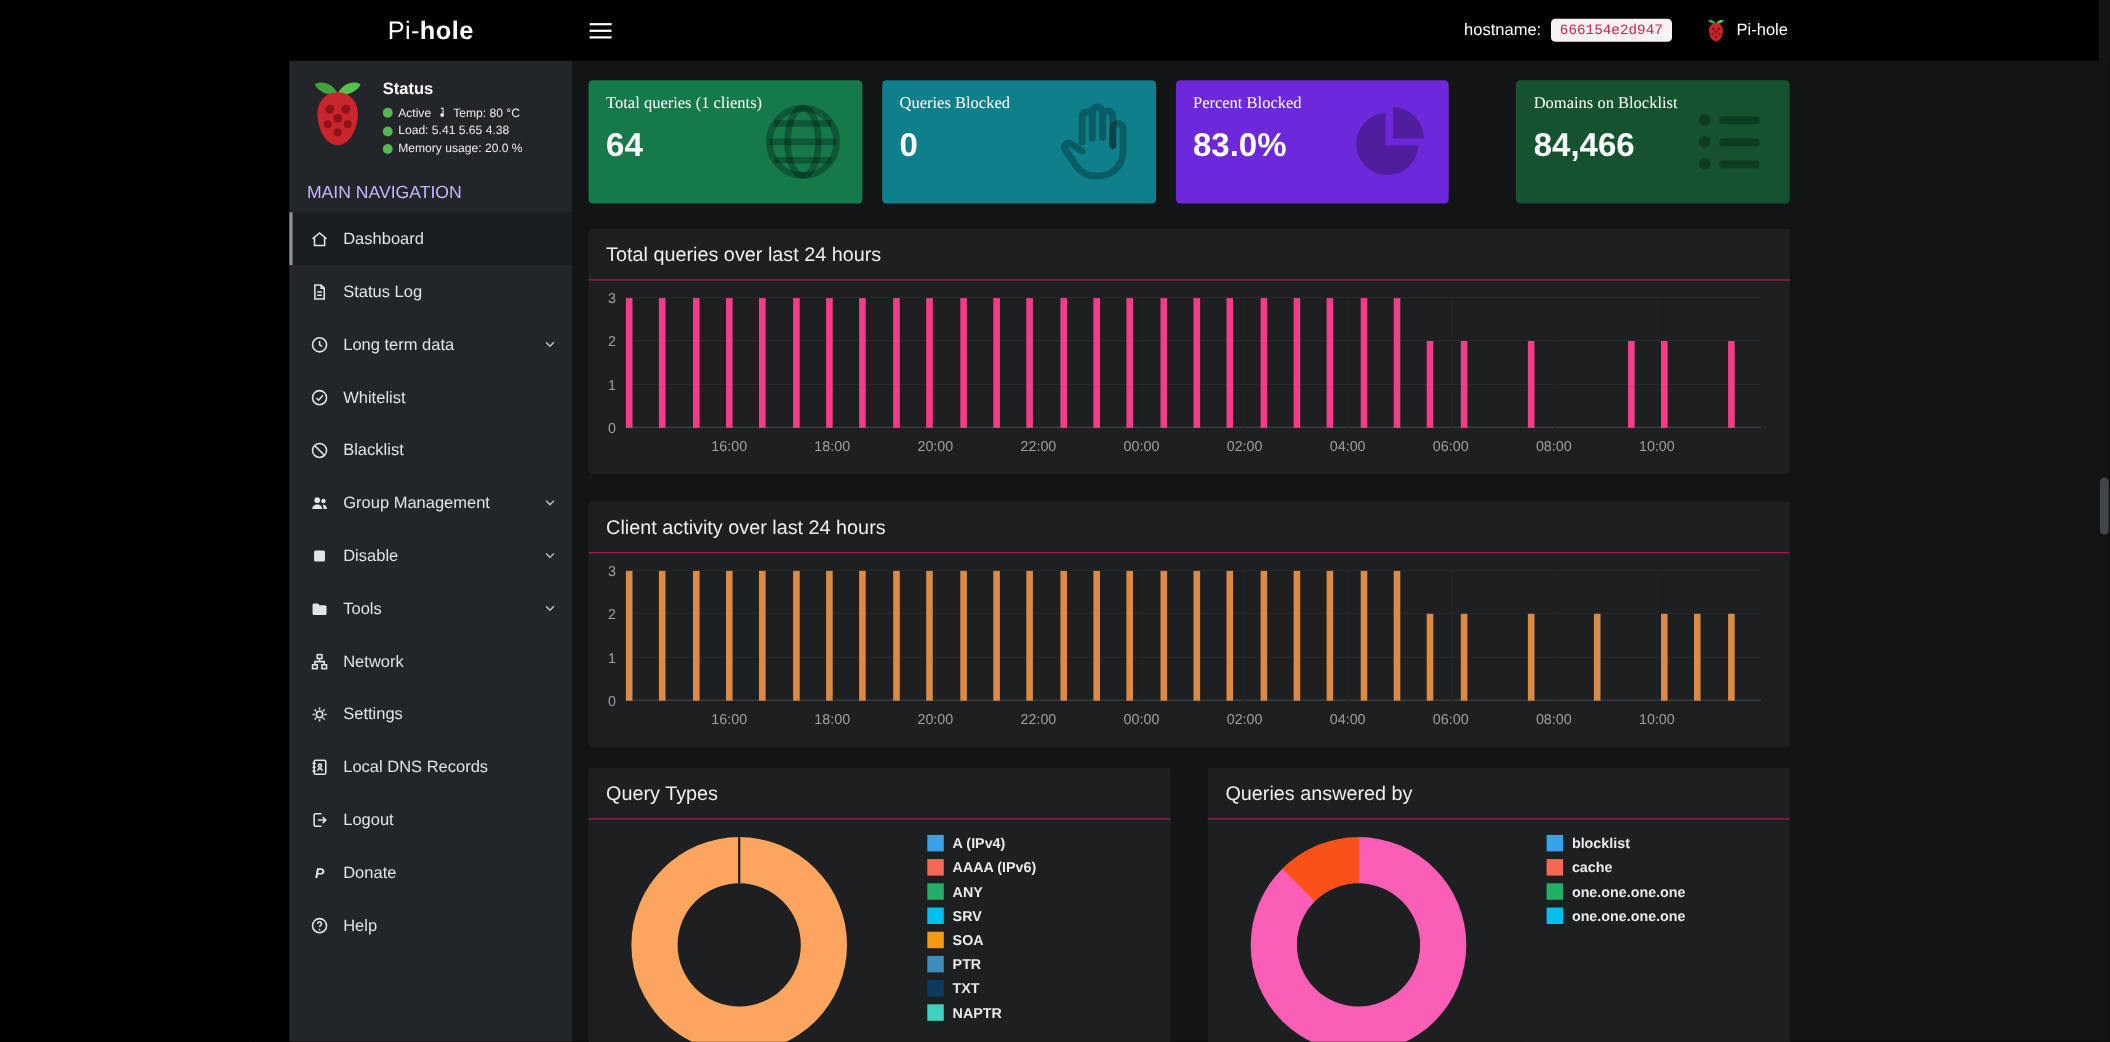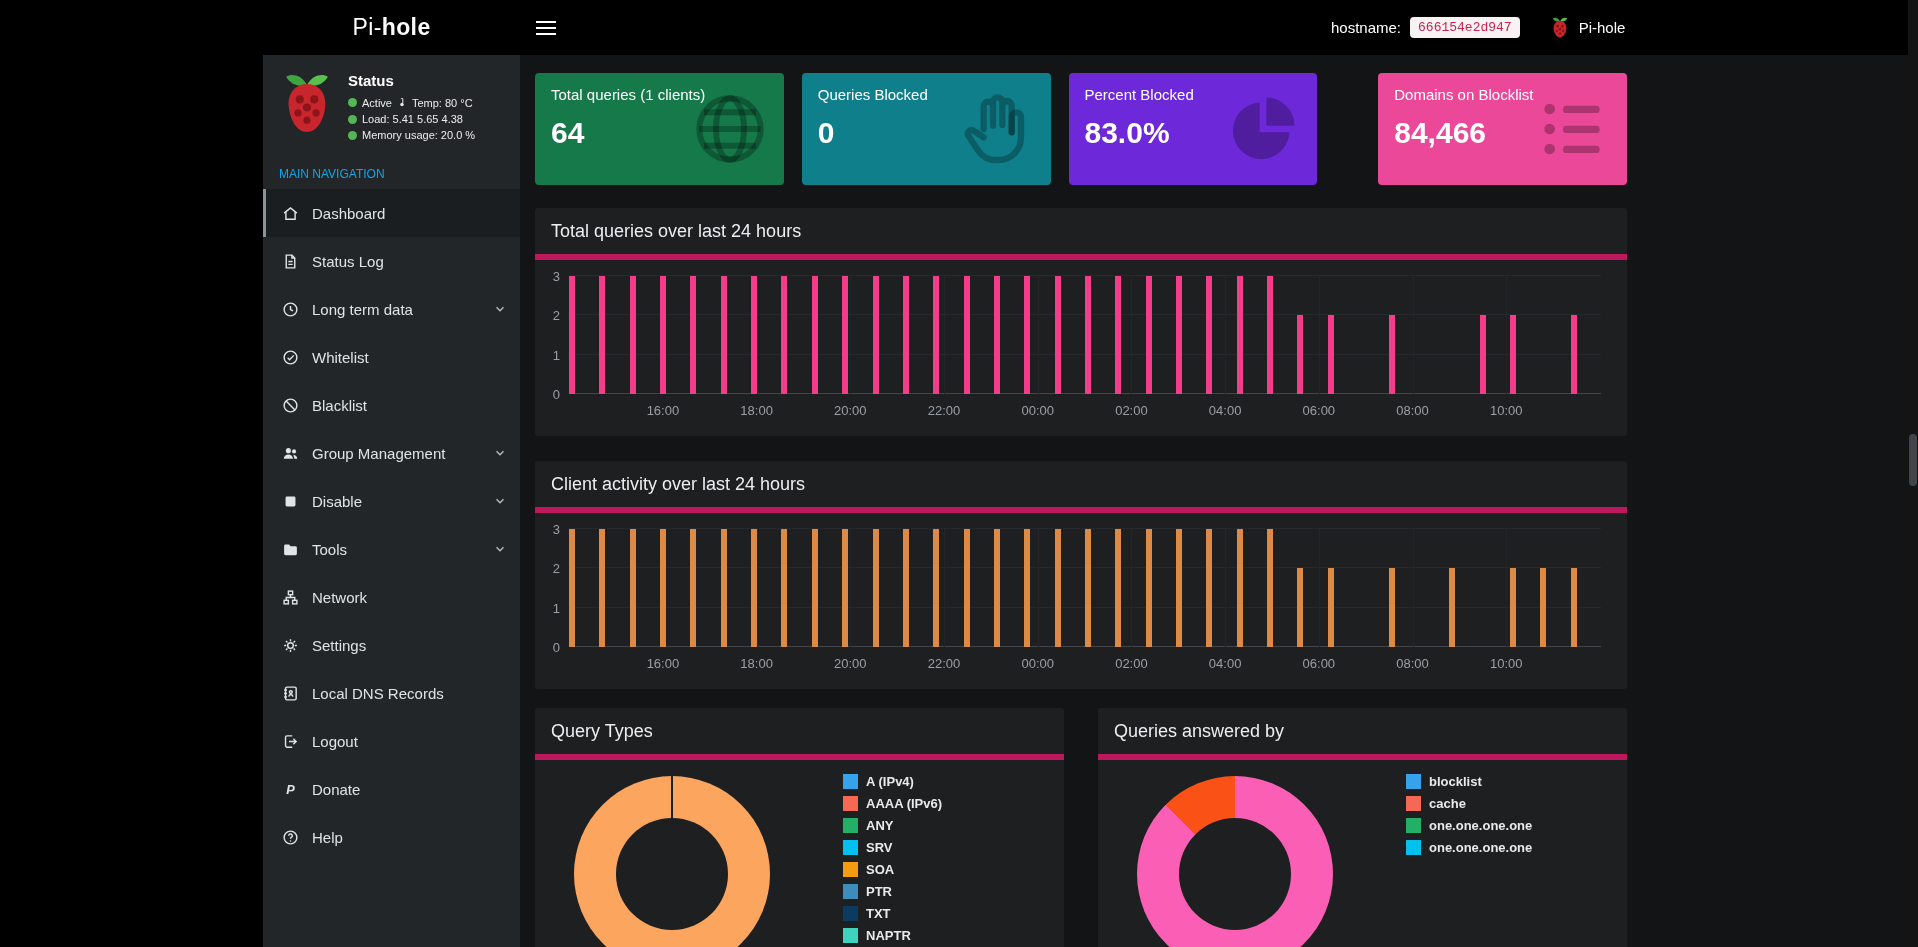--- a/index.html
+++ b/index.html
@@ -32,46 +32,46 @@
   .prodname { margin-left:9px; }
 
   
   .sidebar { position:absolute; left:263px; top:55px; width:257px; bottom:0; background:#232628; z-index:10; }
   .status-panel { display:flex; gap:12px; padding:15px 10px 12px 15px; align-items:flex-start; }
   .logo-big svg { width:58px; height:66px; }
   .status-title { font-weight:bold; color:#fff; font-size:15px; margin:2px 0 7px; }
   .status-row { display:flex; align-items:center; gap:5px; color:#ececec; font-size:11px; margin-top:4px; white-space:nowrap; }
   .dot { width:9px; height:9px; border-radius:50%; background:#55b655; flex:0 0 auto; }
   .thermo svg { width:10px; height:13px; display:block; }
-  .nav-header { padding:14px 16px 8px; font-size:12px; color:#0ea5e9; }
+  .nav-header { padding:14px 16px 8px; font-size:16px; color:#c4b5fd; }
   .menu { display:flex; flex-direction:column; }
   .menu-item { display:flex; align-items:center; height:48px; padding:0 14px 0 15px;
                color:#e0e4e7; font-size:15px; gap:12px; border-left:3px solid transparent;
                cursor:pointer; text-decoration:none; position:relative; }
   .menu-item.active { background:#1b1e20; border-left-color:#8b9399; }
   .mi { display:flex; width:19px; justify-content:center; flex:0 0 auto; }
   .mi svg { width:17px; height:17px; }
   .chev { position:absolute; right:13px; color:#b3bac0; display:flex; }
   .chev svg { width:14px; height:14px; }
 
   
   .main-bg { position:absolute; left:520px; top:55px; right:0; bottom:0; background:#131415; }
   .content { position:absolute; left:535px; top:55px; width:1092px; }
 
   .cards-row { display:flex; gap:18px; margin-top:18px; }
   .summary-card { flex:1; height:112px; border-radius:4px; position:relative; padding:13px 16px;
                   color:#fff; cursor:pointer; overflow:hidden; }
-  .card-title { font-size:15px; }
+  .card-title { font-size:15px;font-family:Liberation Serif, serif; }
   .card-value { font-size:30px; font-weight:bold; margin-top:13px; }
   .card-icon { position:absolute; right:14px; top:50%; transform:translateY(-50%); color:rgba(0,0,0,0.27); display:flex; }
   .card-icon svg { width:80px; height:80px; }
 
   .panel { background:#1d1f21; border-radius:3px; margin-top:23px; }
   .panel2 { margin-top:25px; }
-  .panel-hd { padding:13px 16px 12px; border-bottom:6px solid #be185d; }
+  .panel-hd { padding:13px 16px 12px; border-bottom:1px solid #be185d; }
   .panel-title { margin:0; font-size:18px; font-weight:normal; color:#eceef0; }
 
   .chart-wrap { padding:16px 26px 42px 34px; }
   .plot { position:relative; height:118px; }
   .gl-h { position:absolute; left:0; right:0; height:1px; background:#27292c; }
   .gl-h.base { background:#42464a; }
   .gl-v { position:absolute; top:0; bottom:0; width:1px; background:#232528; }
   .ylabel { position:absolute; right:calc(100% + 9px); transform:translateY(50%); font-size:13px; color:#9aa0a4; line-height:1; }
   .xlabel { position:absolute; top:calc(100% + 9px); transform:translateX(-50%); font-size:13px; color:#9aa0a4; }
   .bar { position:absolute; bottom:0; width:6px; }
@@ -349,21 +349,21 @@
     <div class="summary-card" style="background: #6d28d9;">
       <div class="card-title">Percent Blocked</div>
       <div class="card-value">83.0%</div>
       <span class="card-icon">
           <svg viewBox="0 0 24 24" fill="currentColor">
             <path d="M11 4.05A8.5 8.5 0 1 0 19.95 13H11z"></path>
             <path d="M13 2.55A8.5 8.5 0 0 1 21.45 11H13z"></path>
           </svg>
         </span>
     </div>
-    <div class="summary-card" style="background: #ec4899; margin-left: 43px;">
+    <div class="summary-card" style="background: #14532d; margin-left: 43px;">
       <div class="card-title">Domains on Blocklist</div>
       <div class="card-value">84,466</div>
       <span class="card-icon">
           <svg viewBox="0 0 24 24" fill="currentColor">
             <circle cx="5" cy="6" r="1.6"></circle>
             <circle cx="5" cy="12" r="1.6"></circle>
             <circle cx="5" cy="18" r="1.6"></circle>
             <rect x="9" y="5" width="11" height="2.2" rx="1"></rect>
             <rect x="9" y="11" width="11" height="2.2" rx="1"></rect>
             <rect x="9" y="17" width="11" height="2.2" rx="1"></rect>

